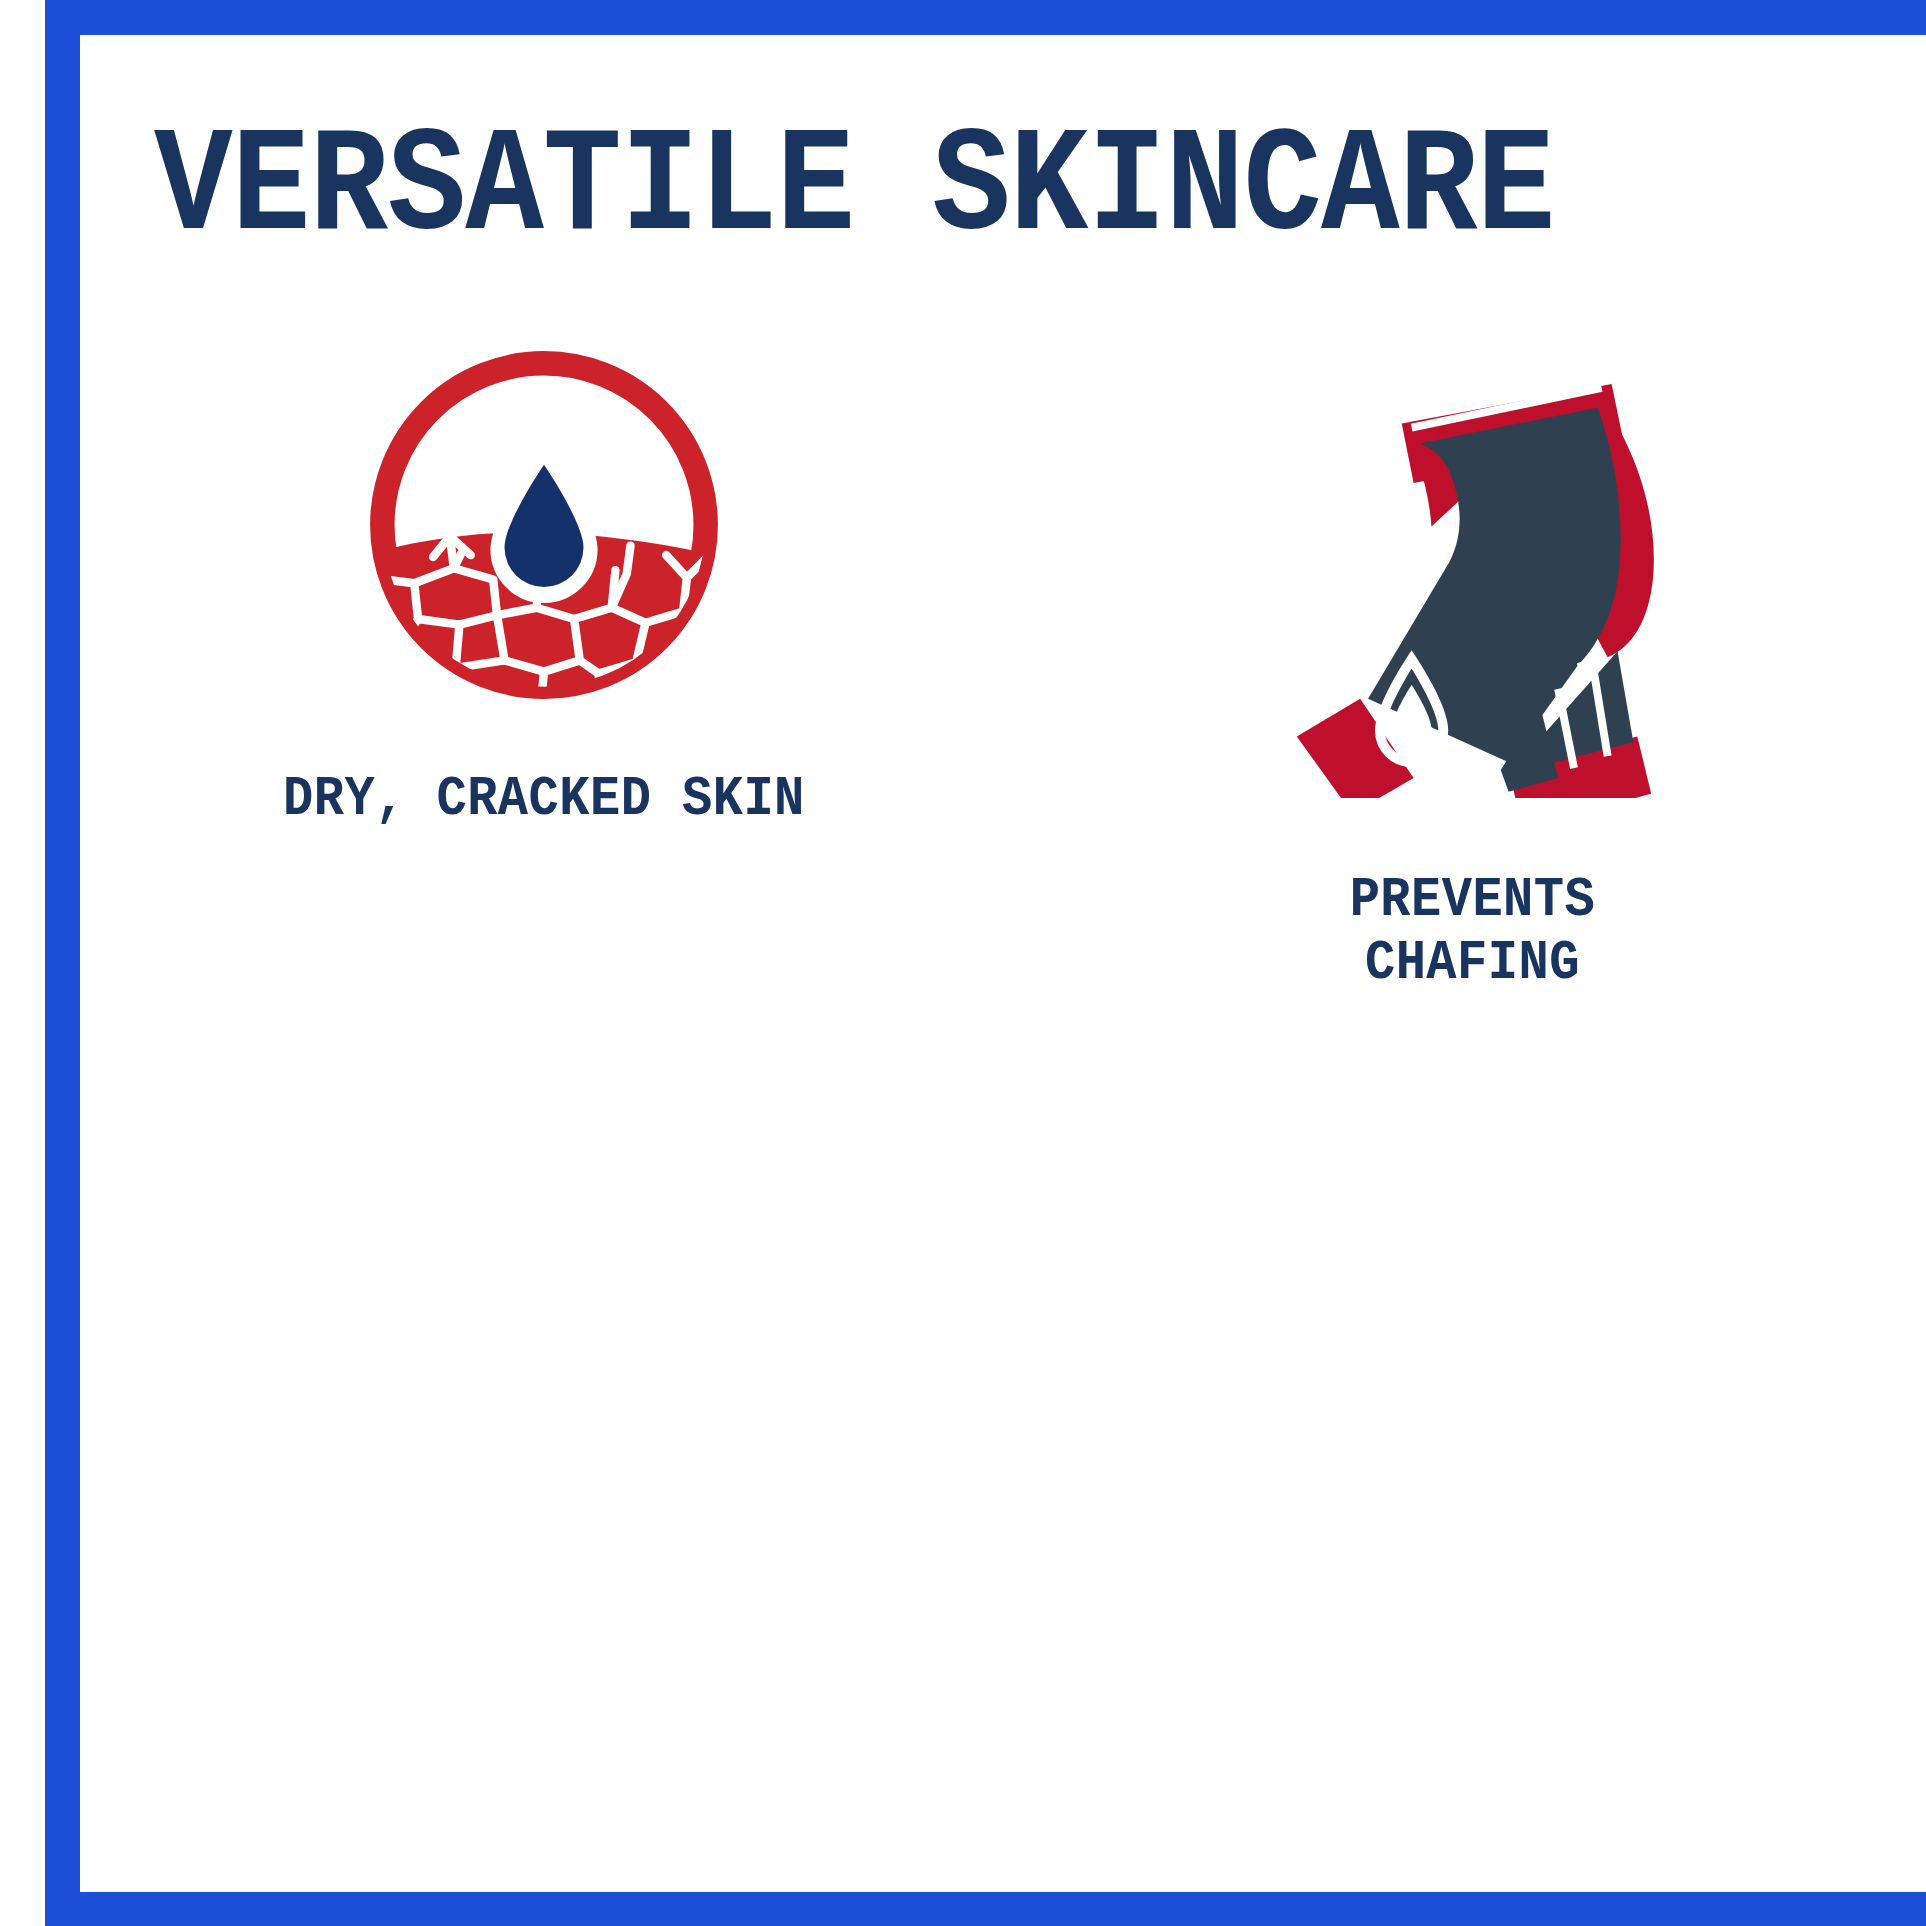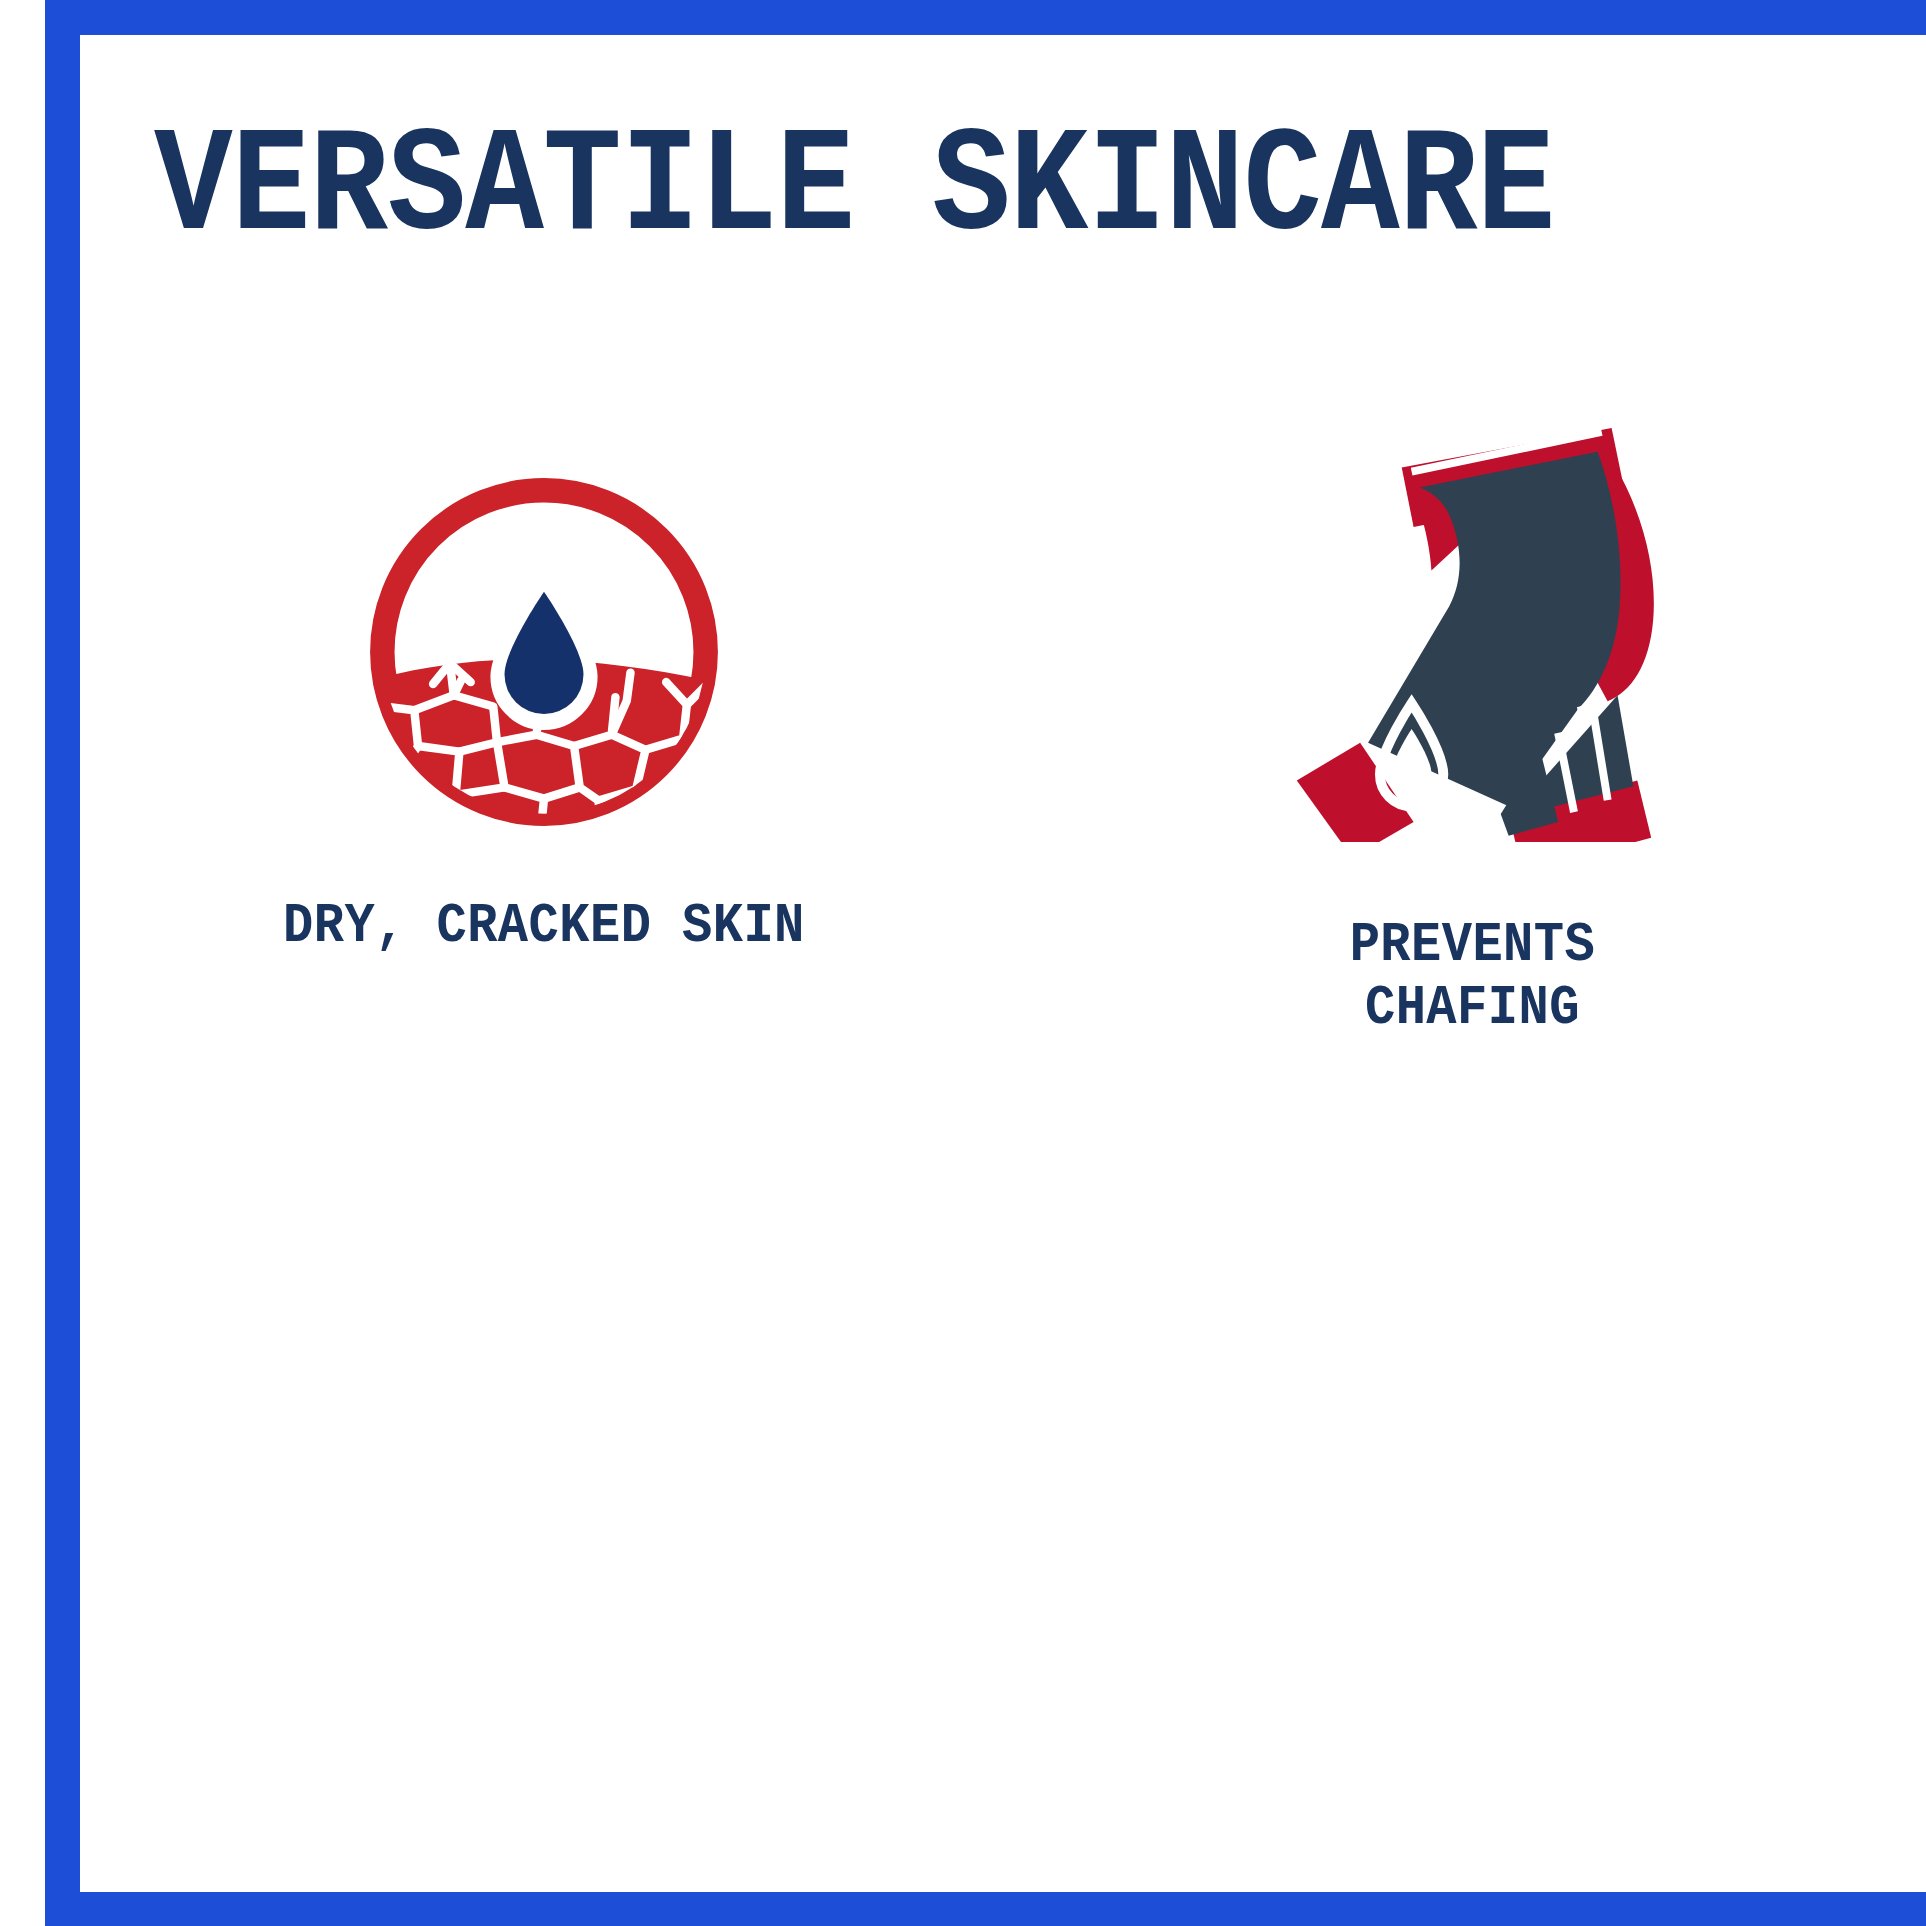--- a/index.html
+++ b/index.html
@@ -51,21 +51,21 @@
     height: 1544px;
     display: grid;
     grid-template-columns: 1fr 1fr;
     grid-template-rows: 1fr 1fr;
   }
   .cell {
     position: relative;
     display: flex;
     flex-direction: column;
     align-items: center;
-    justify-content: center;
+    justify-content: flex-start;
   }
   .icon-box {
     height: 465px;
     display: flex;
     align-items: center;
     justify-content: center;
   }
   .cell-label {
     margin-top: 18px;
     text-align: center;

